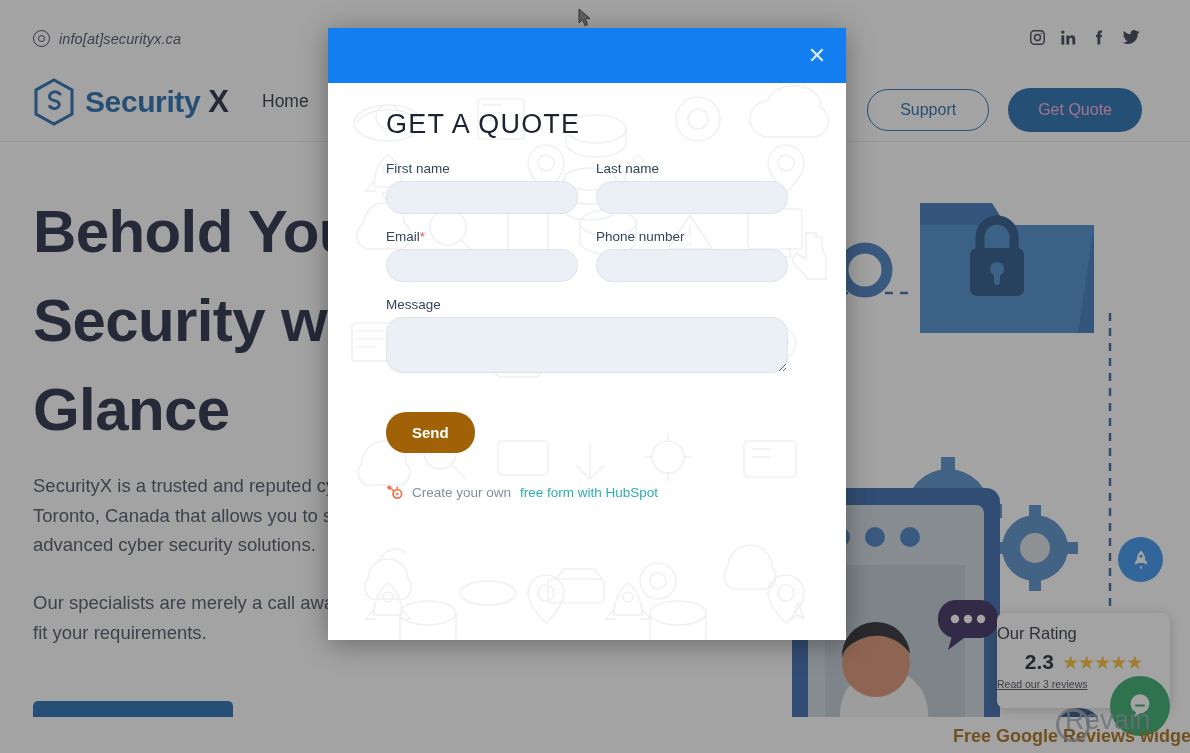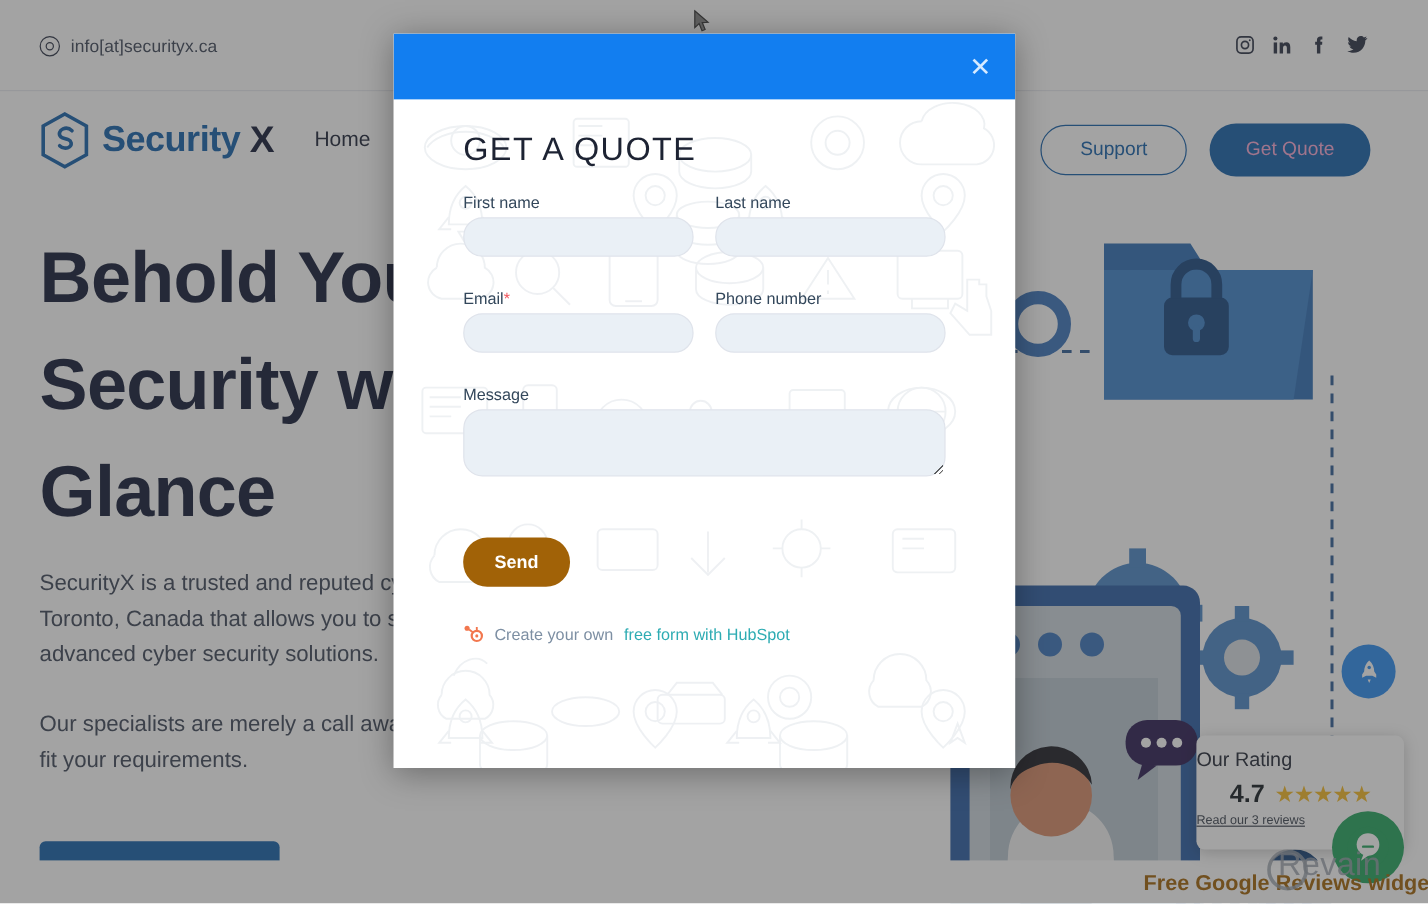--- a/index.html
+++ b/index.html
@@ -29,21 +29,21 @@
   #topbar {
     position: absolute;
     left: 0; top: 0;
     width: 1190px; height: 76px;
     background: #ffffff;
     border-bottom: 1px solid #e8ebf0;
   }
   #email-block {
     position: absolute;
     left: 33px; top: 30px;
-    display: flex; align-items: center; gap: 9px;
+    display: flex; align-items: center; gap: 9px; font-style: italic;
   }
   .at-icon {
     width: 17px; height: 17px;
     border: 1.8px solid #2b3245;
     border-radius: 50%;
     position: relative;
     flex: none;
   }
   .at-icon::after {
     content: "";
@@ -61,21 +61,21 @@
   #socials {
     position: absolute;
     right: 50px; top: 28px;
     display: flex; align-items: center; gap: 14px;
   }
   .soc { color: #2b3245; display: block; }
 
   
   #nav {
     position: absolute;
-    left: 0; top: 80px;
+    left: 0; top: 65px;
     width: 1190px; height: 77px;
     background: #ffffff;
     border-bottom: 1px solid #e8ebf0;
   }
   #logo {
     position: absolute;
     left: 33px; top: 13px;
     display: flex; align-items: center; gap: 10px;
   }
   #logo-text {
@@ -303,21 +303,21 @@
     position: relative;
     z-index: 2;
     padding: 26px 58px 0 58px;
   }
   #form-title {
     font-size: 27px;
     letter-spacing: 1.2px;
     color: #1d2333;
     margin-bottom: 21px;
   }
-  .field-row { display: flex; gap: 18px; margin-bottom: 27px; }
+  .field-row { display: flex; gap: 18px; margin-bottom: 15px; }
   .field { flex: 1; }
   .field.msg { flex: none; width: 100%; }
   .field-label {
     font-size: 13.5px;
     color: #33475b;
     display: block;
     margin-bottom: 5px;
   }
   .req { color: #f2545b; }
   .field-input {
@@ -564,21 +564,21 @@
       <svg width="22" height="22" viewBox="0 0 24 24" fill="#ffffff">
         <path d="M12 1.5c3 2.6 4.6 6.2 4.6 10.1l1.8 2.6v3l-3.6-1.8h-5.6L5.6 17.2v-3l1.8-2.6C7.4 7.7 9 4.1 12 1.5z"></path>
         <circle cx="12" cy="8" r="1.6" fill="#2b8cf0"></circle>
         <path d="M10.6 18.8h2.8l-1.4 3.2z"></path>
       </svg>
     </div>
 
     <div id="rating-card">
       <div id="rating-title">Our Rating</div>
       <div id="rating-row">
-        <span id="rating-value">4.7</span>
+        <span id="rating-value">2.3</span>
         <span id="rating-stars">★★★★★</span>
       </div>
       <div id="rating-link">Read our 3 reviews</div>
     </div>
 
     <div id="chat-fab">
       <svg width="36" height="36" viewBox="0 0 40 40">
         <circle cx="20" cy="20" r="19" fill="#22a45d"></circle>
         <circle cx="20" cy="17.5" r="10.5" fill="#ffffff"></circle>
         <path d="M16 26 l-2.5 6.5 l8 -5.5 z" fill="#ffffff"></path>

